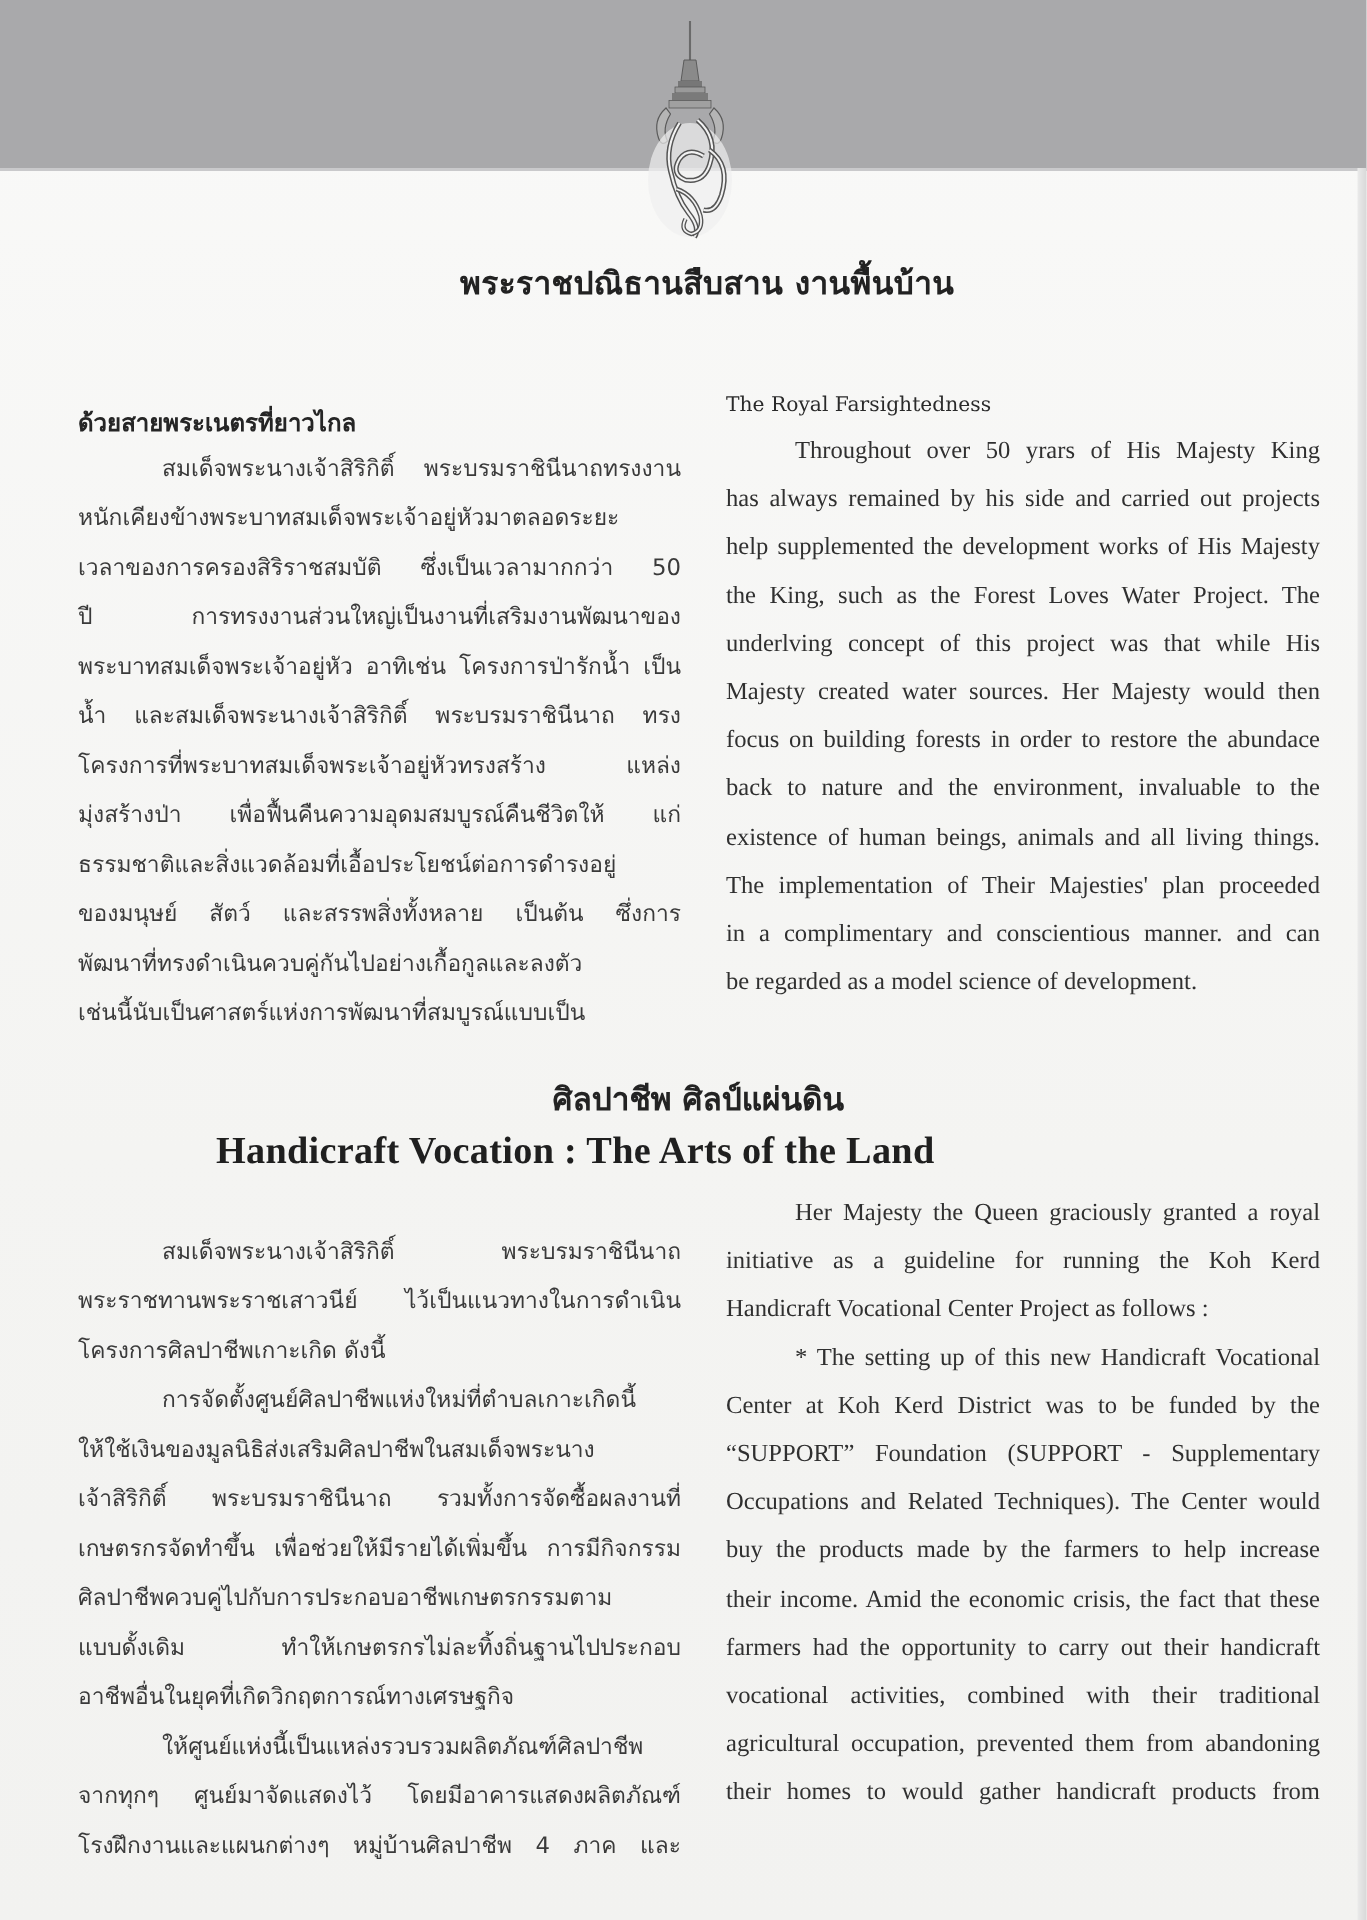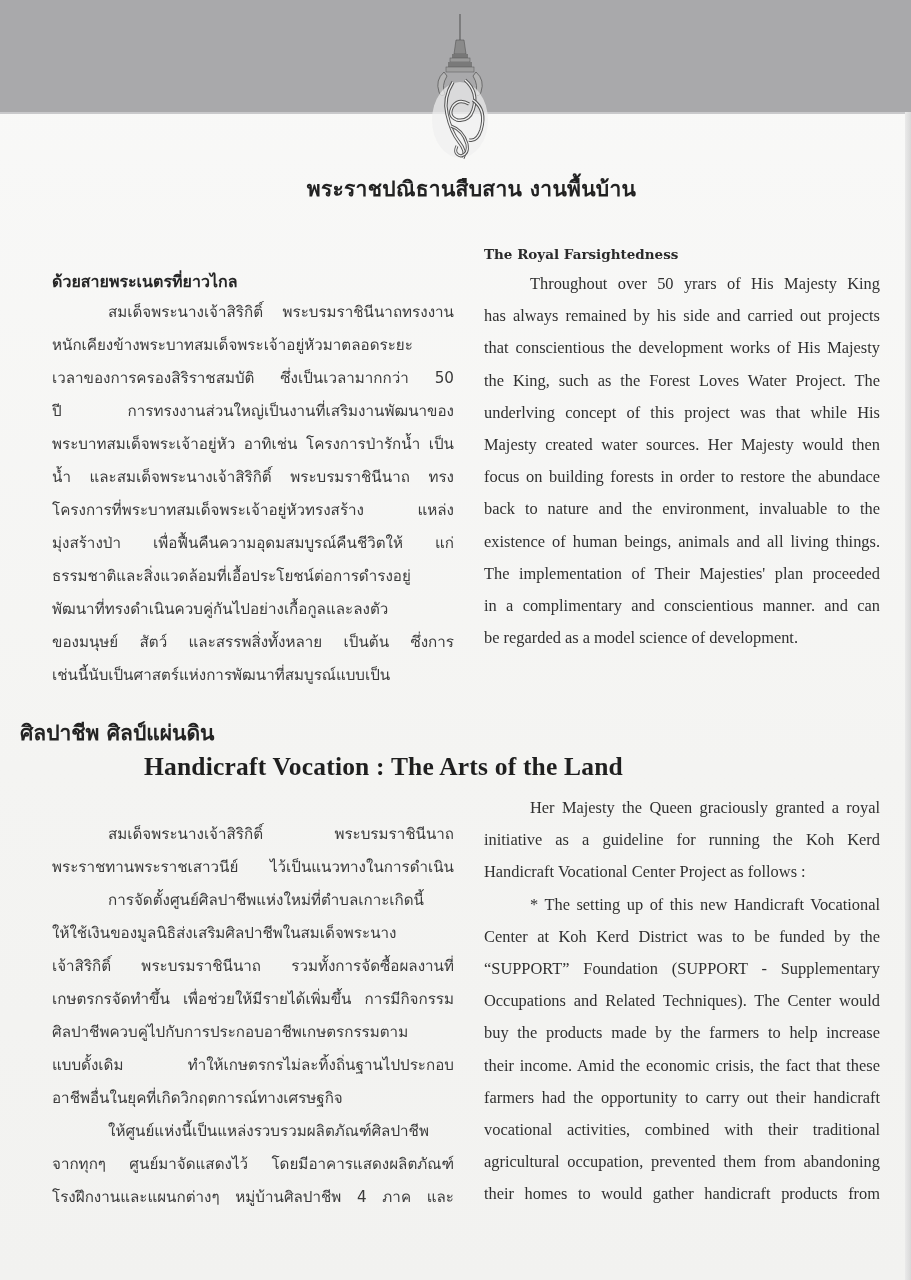--- a/index.html
+++ b/index.html
@@ -87,25 +87,26 @@
     text-align-last: justify;
   }
   .th-para .line.last {
     text-align-last: left;
   }
   .th-para .line.indent {
     padding-left: 56px;
   }
   .en-heading {
     font-family: "DejaVu Serif", serif;
-    font-weight: bold;
+    font-weight: normal;
     font-size: 13.5px;
     color: #2a2a2a;
     height: 28px;
     line-height: 28px;
+    margin-top: 16px;
   }
   .en-para {
     font-family: "Liberation Serif", serif;
     font-size: 16.4px;
     line-height: 32.2px;
     color: #303030;
     margin: 0;
   }
   .en-para .line {
     display: block;
@@ -117,21 +118,21 @@
   .en-para .line.last {
     text-align-last: left;
   }
   .en-para .line.indent {
     padding-left: 46px;
   }
   .section2-title-th {
     position: absolute;
     left: 0; width: 911px;
     top: 716px;
-    text-align: left;
+    text-align: center;
     font-family: "DejaVu Sans", sans-serif;
     font-weight: bold;
     font-size: 21px;
     color: #232323;
     padding-left: 20px;
     box-sizing: border-box;
   }
   .section2-title-en {
     position: absolute;
     left: 0; width: 753px;
@@ -185,51 +186,52 @@
     <div class="th-para">
       <span class="line indent">สมเด็จพระนางเจ้าสิริกิติ์ พระบรมราชินีนาถทรงงาน</span>
       <span class="line">หนักเคียงข้างพระบาทสมเด็จพระเจ้าอยู่หัวมาตลอดระยะ</span>
       <span class="line">เวลาของการครองสิริราชสมบัติ ซึ่งเป็นเวลามากกว่า 50</span>
       <span class="line">ปี การทรงงานส่วนใหญ่เป็นงานที่เสริมงานพัฒนาของ</span>
       <span class="line">พระบาทสมเด็จพระเจ้าอยู่หัว อาทิเช่น โครงการป่ารักน้ำ เป็น</span>
       <span class="line">น้ำ และสมเด็จพระนางเจ้าสิริกิติ์ พระบรมราชินีนาถ ทรง</span>
       <span class="line">โครงการที่พระบาทสมเด็จพระเจ้าอยู่หัวทรงสร้าง แหล่ง</span>
       <span class="line">มุ่งสร้างป่า เพื่อฟื้นคืนความอุดมสมบูรณ์คืนชีวิตให้ แก่</span>
       <span class="line">ธรรมชาติและสิ่งแวดล้อมที่เอื้อประโยชน์ต่อการดำรงอยู่</span>
+      <span class="line">ของมนุษย์ สัตว์ และสรรพสิ่งทั้งหลาย เป็นต้น ซึ่งการ</span>
       <span class="line">พัฒนาที่ทรงดำเนินควบคู่กันไปอย่างเกื้อกูลและลงตัว</span>
-      <span class="line">ของมนุษย์ สัตว์ และสรรพสิ่งทั้งหลาย เป็นต้น ซึ่งการ</span>
       <span class="line">เช่นนี้นับเป็นศาสตร์แห่งการพัฒนาที่สมบูรณ์แบบเป็น</span>
     </div>
   </div>
 
   <div class="col col-en" style="top:240px;">
     <div class="en-heading">The Royal Farsightedness</div>
     <div class="en-para">
       <span class="line indent">Throughout over 50 yrars of His Majesty King</span>
       <span class="line">has always remained by his side and carried out projects</span>
-      <span class="line">that conscientious the development works of His Majesty</span>
+      <span class="line">help supplemented the development works of His Majesty</span>
       <span class="line">the King, such as the Forest Loves Water Project. The</span>
       <span class="line">underlving concept of this project was that while His</span>
       <span class="line">Majesty created water sources. Her Majesty would then</span>
       <span class="line">focus on building forests in order to restore the abundace</span>
       <span class="line">back to nature and the environment, invaluable to the</span>
       <span class="line">existence of human beings, animals and all living things.</span>
       <span class="line">The implementation of Their Majesties' plan proceeded</span>
       <span class="line">in a complimentary and conscientious manner. and can</span>
       <span class="line last">be regarded as a model science of development.</span>
     </div>
   </div>
 
   <div class="section2-title-th">ศิลปาชีพ ศิลป์แผ่นดิน</div>
   <div class="section2-title-en">Handicraft Vocation : The Arts of the Land</div>
 
   <div class="col col-th" style="top:818px;">
     <div class="th-para">
       <span class="line indent" style="text-align-last:justify;">สมเด็จพระนางเจ้าสิริกิติ์ พระบรมราชินีนาถ</span>
       <span class="line">พระราชทานพระราชเสาวนีย์ ไว้เป็นแนวทางในการดำเนิน</span>
+      <span class="line last">โครงการศิลปาชีพเกาะเกิด ดังนี้</span>
     </div>
     <div class="th-para">
       <span class="line indent">การจัดตั้งศูนย์ศิลปาชีพแห่งใหม่ที่ตำบลเกาะเกิดนี้</span>
       <span class="line">ให้ใช้เงินของมูลนิธิส่งเสริมศิลปาชีพในสมเด็จพระนาง</span>
       <span class="line">เจ้าสิริกิติ์ พระบรมราชินีนาถ รวมทั้งการจัดซื้อผลงานที่</span>
       <span class="line">เกษตรกรจัดทำขึ้น เพื่อช่วยให้มีรายได้เพิ่มขึ้น การมีกิจกรรม</span>
       <span class="line">ศิลปาชีพควบคู่ไปกับการประกอบอาชีพเกษตรกรรมตาม</span>
       <span class="line">แบบดั้งเดิม ทำให้เกษตรกรไม่ละทิ้งถิ่นฐานไปประกอบ</span>
       <span class="line last">อาชีพอื่นในยุคที่เกิดวิกฤตการณ์ทางเศรษฐกิจ</span>
     </div>

